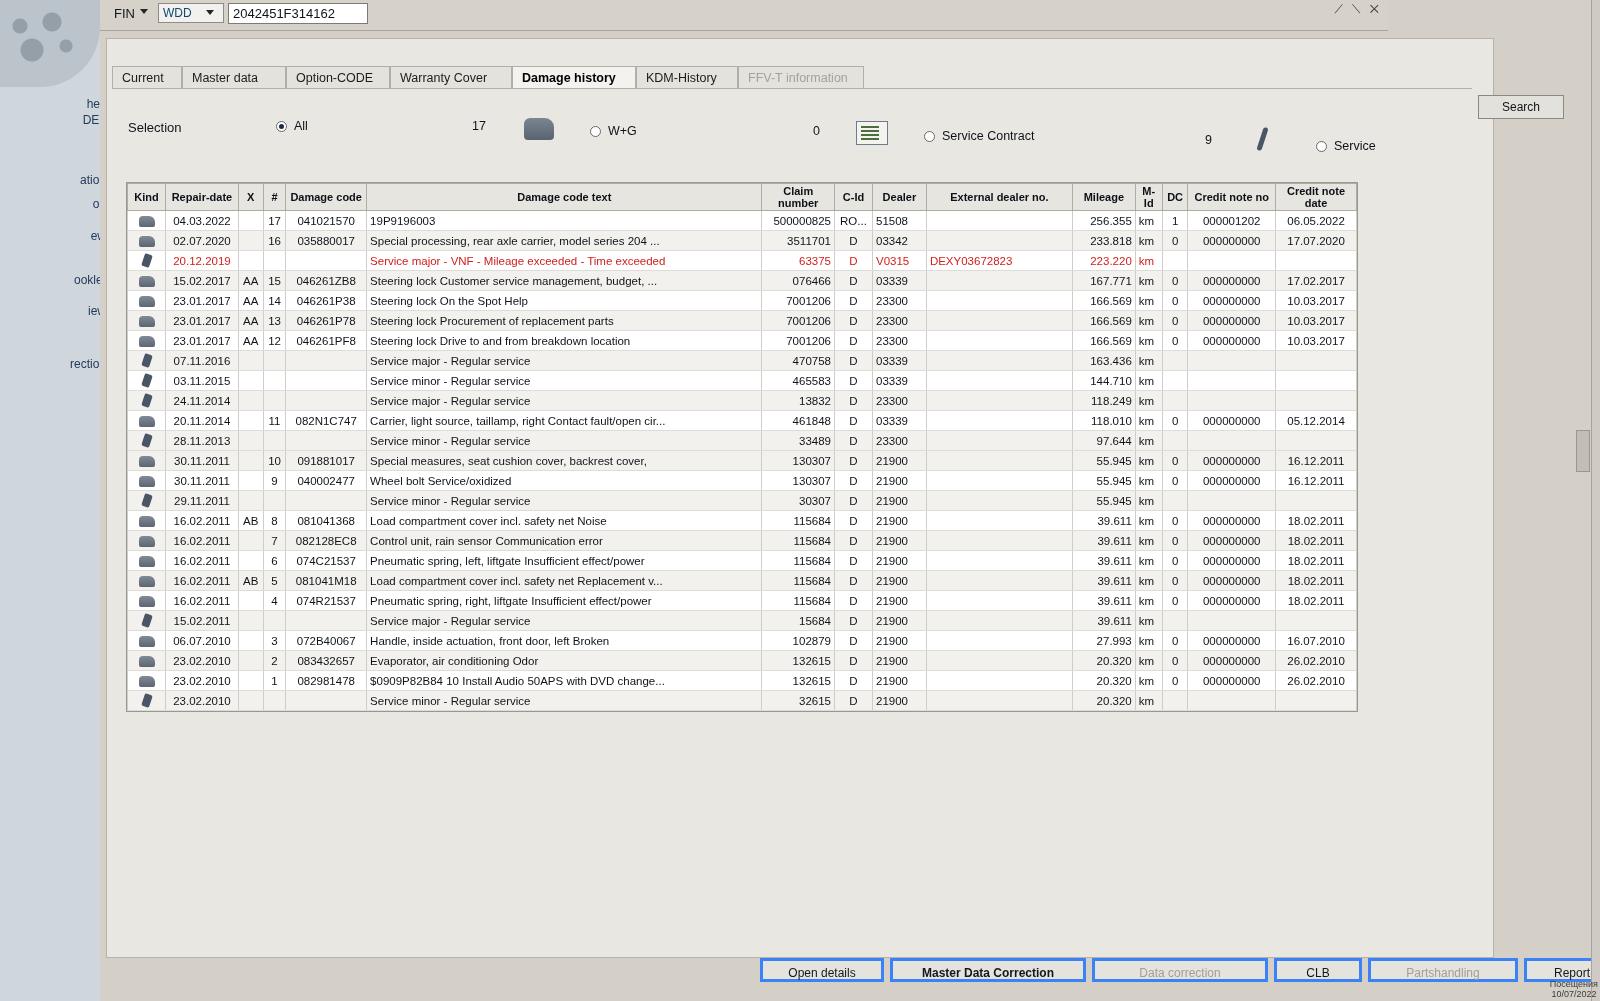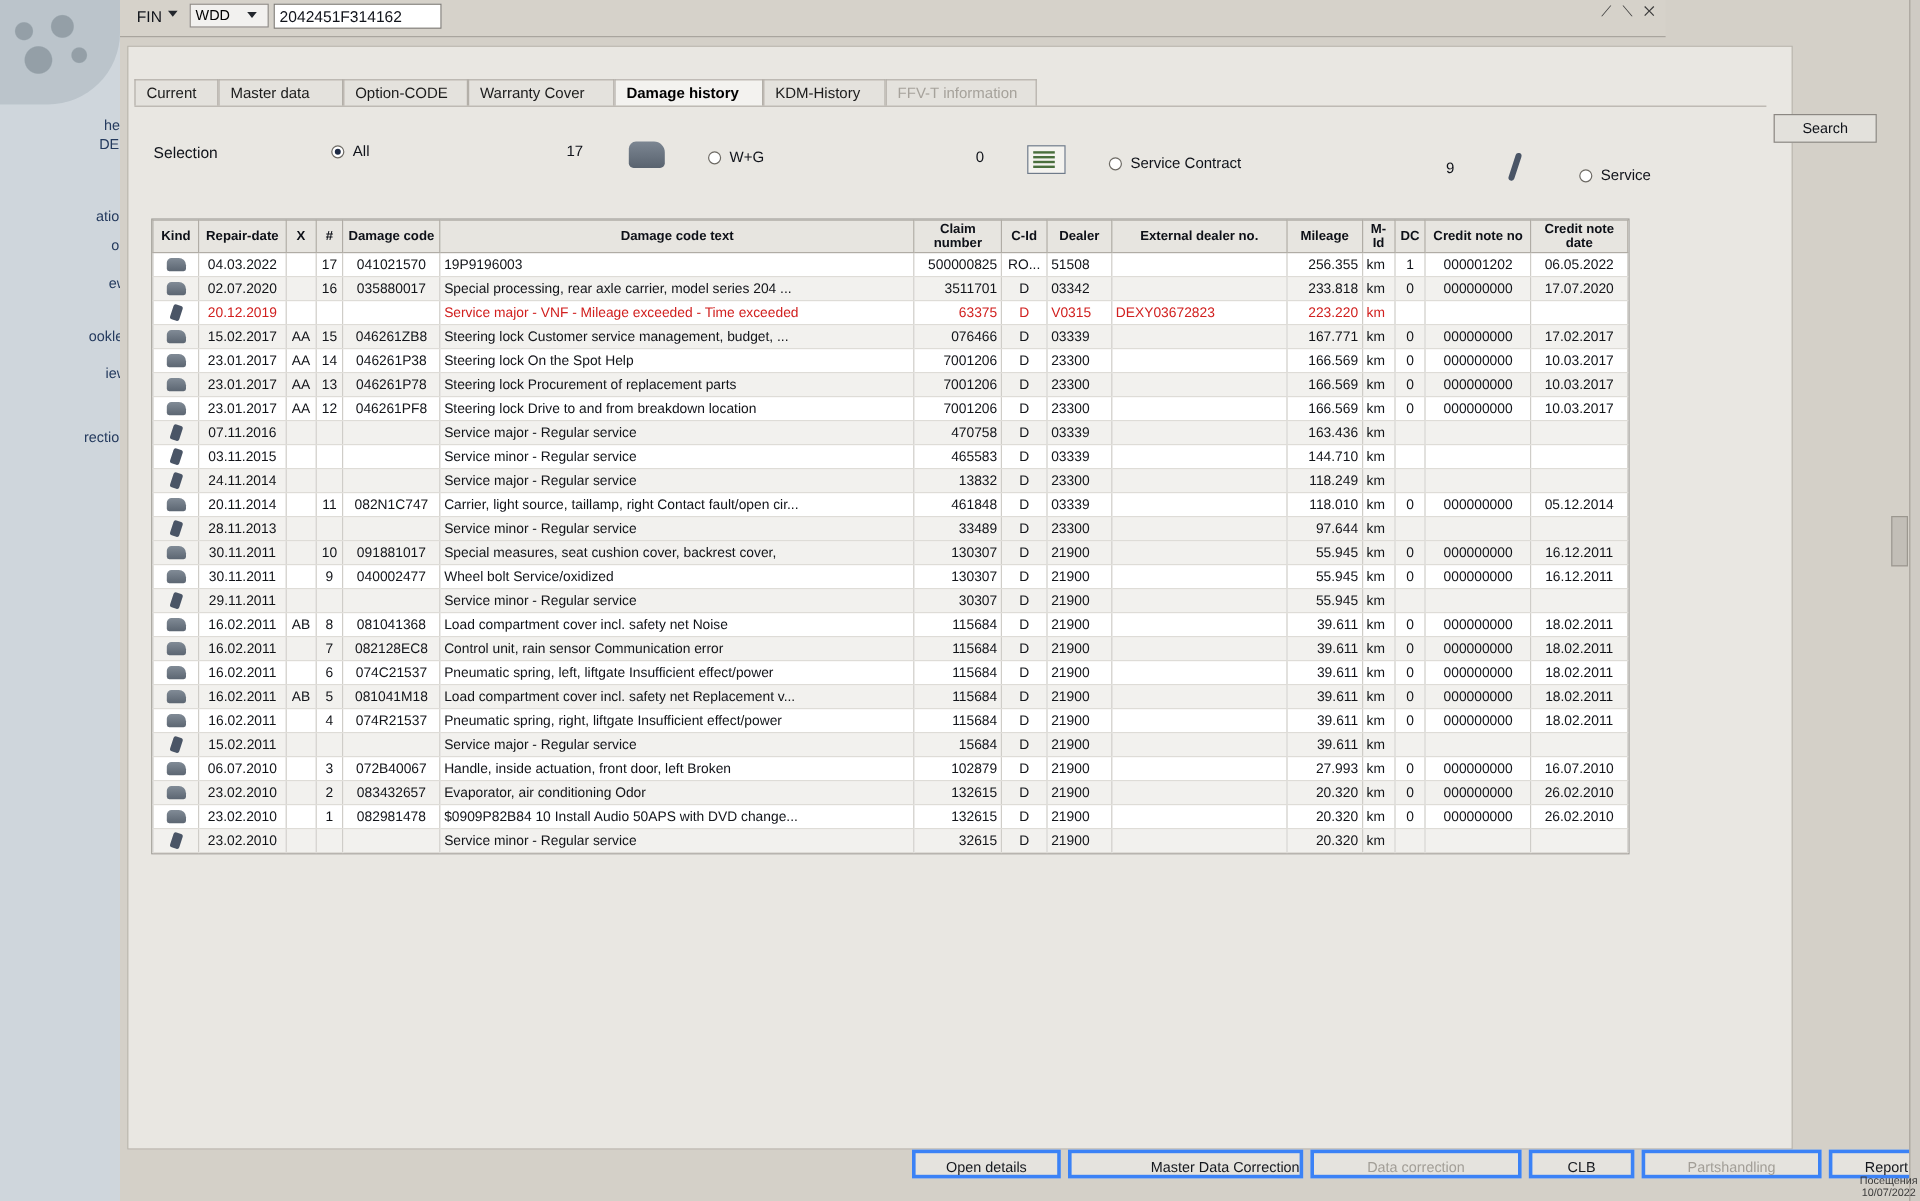--- a/index.html
+++ b/index.html
@@ -93,21 +93,21 @@
   }
   .fin-combo {
     position: absolute;
     left: 58px; top: 3px;
     width: 66px; height: 20px;
     background: #f2f1ef;
     border: 1px solid #8f8b85;
     font-size: 12px;
     padding: 2px 4px;
     box-sizing: border-box;
-    color: #000000;
+    color: #0c4a6e;
   }
   .fin-combo-caret {
     position: absolute;
     left: 106px; top: 10px;
     width: 0; height: 0;
     border-left: 4px solid transparent;
     border-right: 4px solid transparent;
     border-top: 5px solid #22262c;
   }
   .fin-input {
@@ -328,21 +328,21 @@
     background: #e5e3de;
     border: 3px solid #3b82f6;
     font-size: 12px;
     color: #14171d;
     line-height: 24px;
     text-align: center;
     cursor: pointer;
     box-sizing: border-box;
   }
   .btm-btn.disabled { color: #a29e97; }
-  .btm-btn.strong { font-weight: normal; text-align: right; }
+  .btm-btn.strong { font-weight: bold; }
 
   
   .right-strip {
     position: absolute;
     right: 0; top: 0;
     width: 8px; height: 1001px;
     background: #cfcbc4;
     border-left: 1px solid #a7a29b;
   }
   .corner-note {

